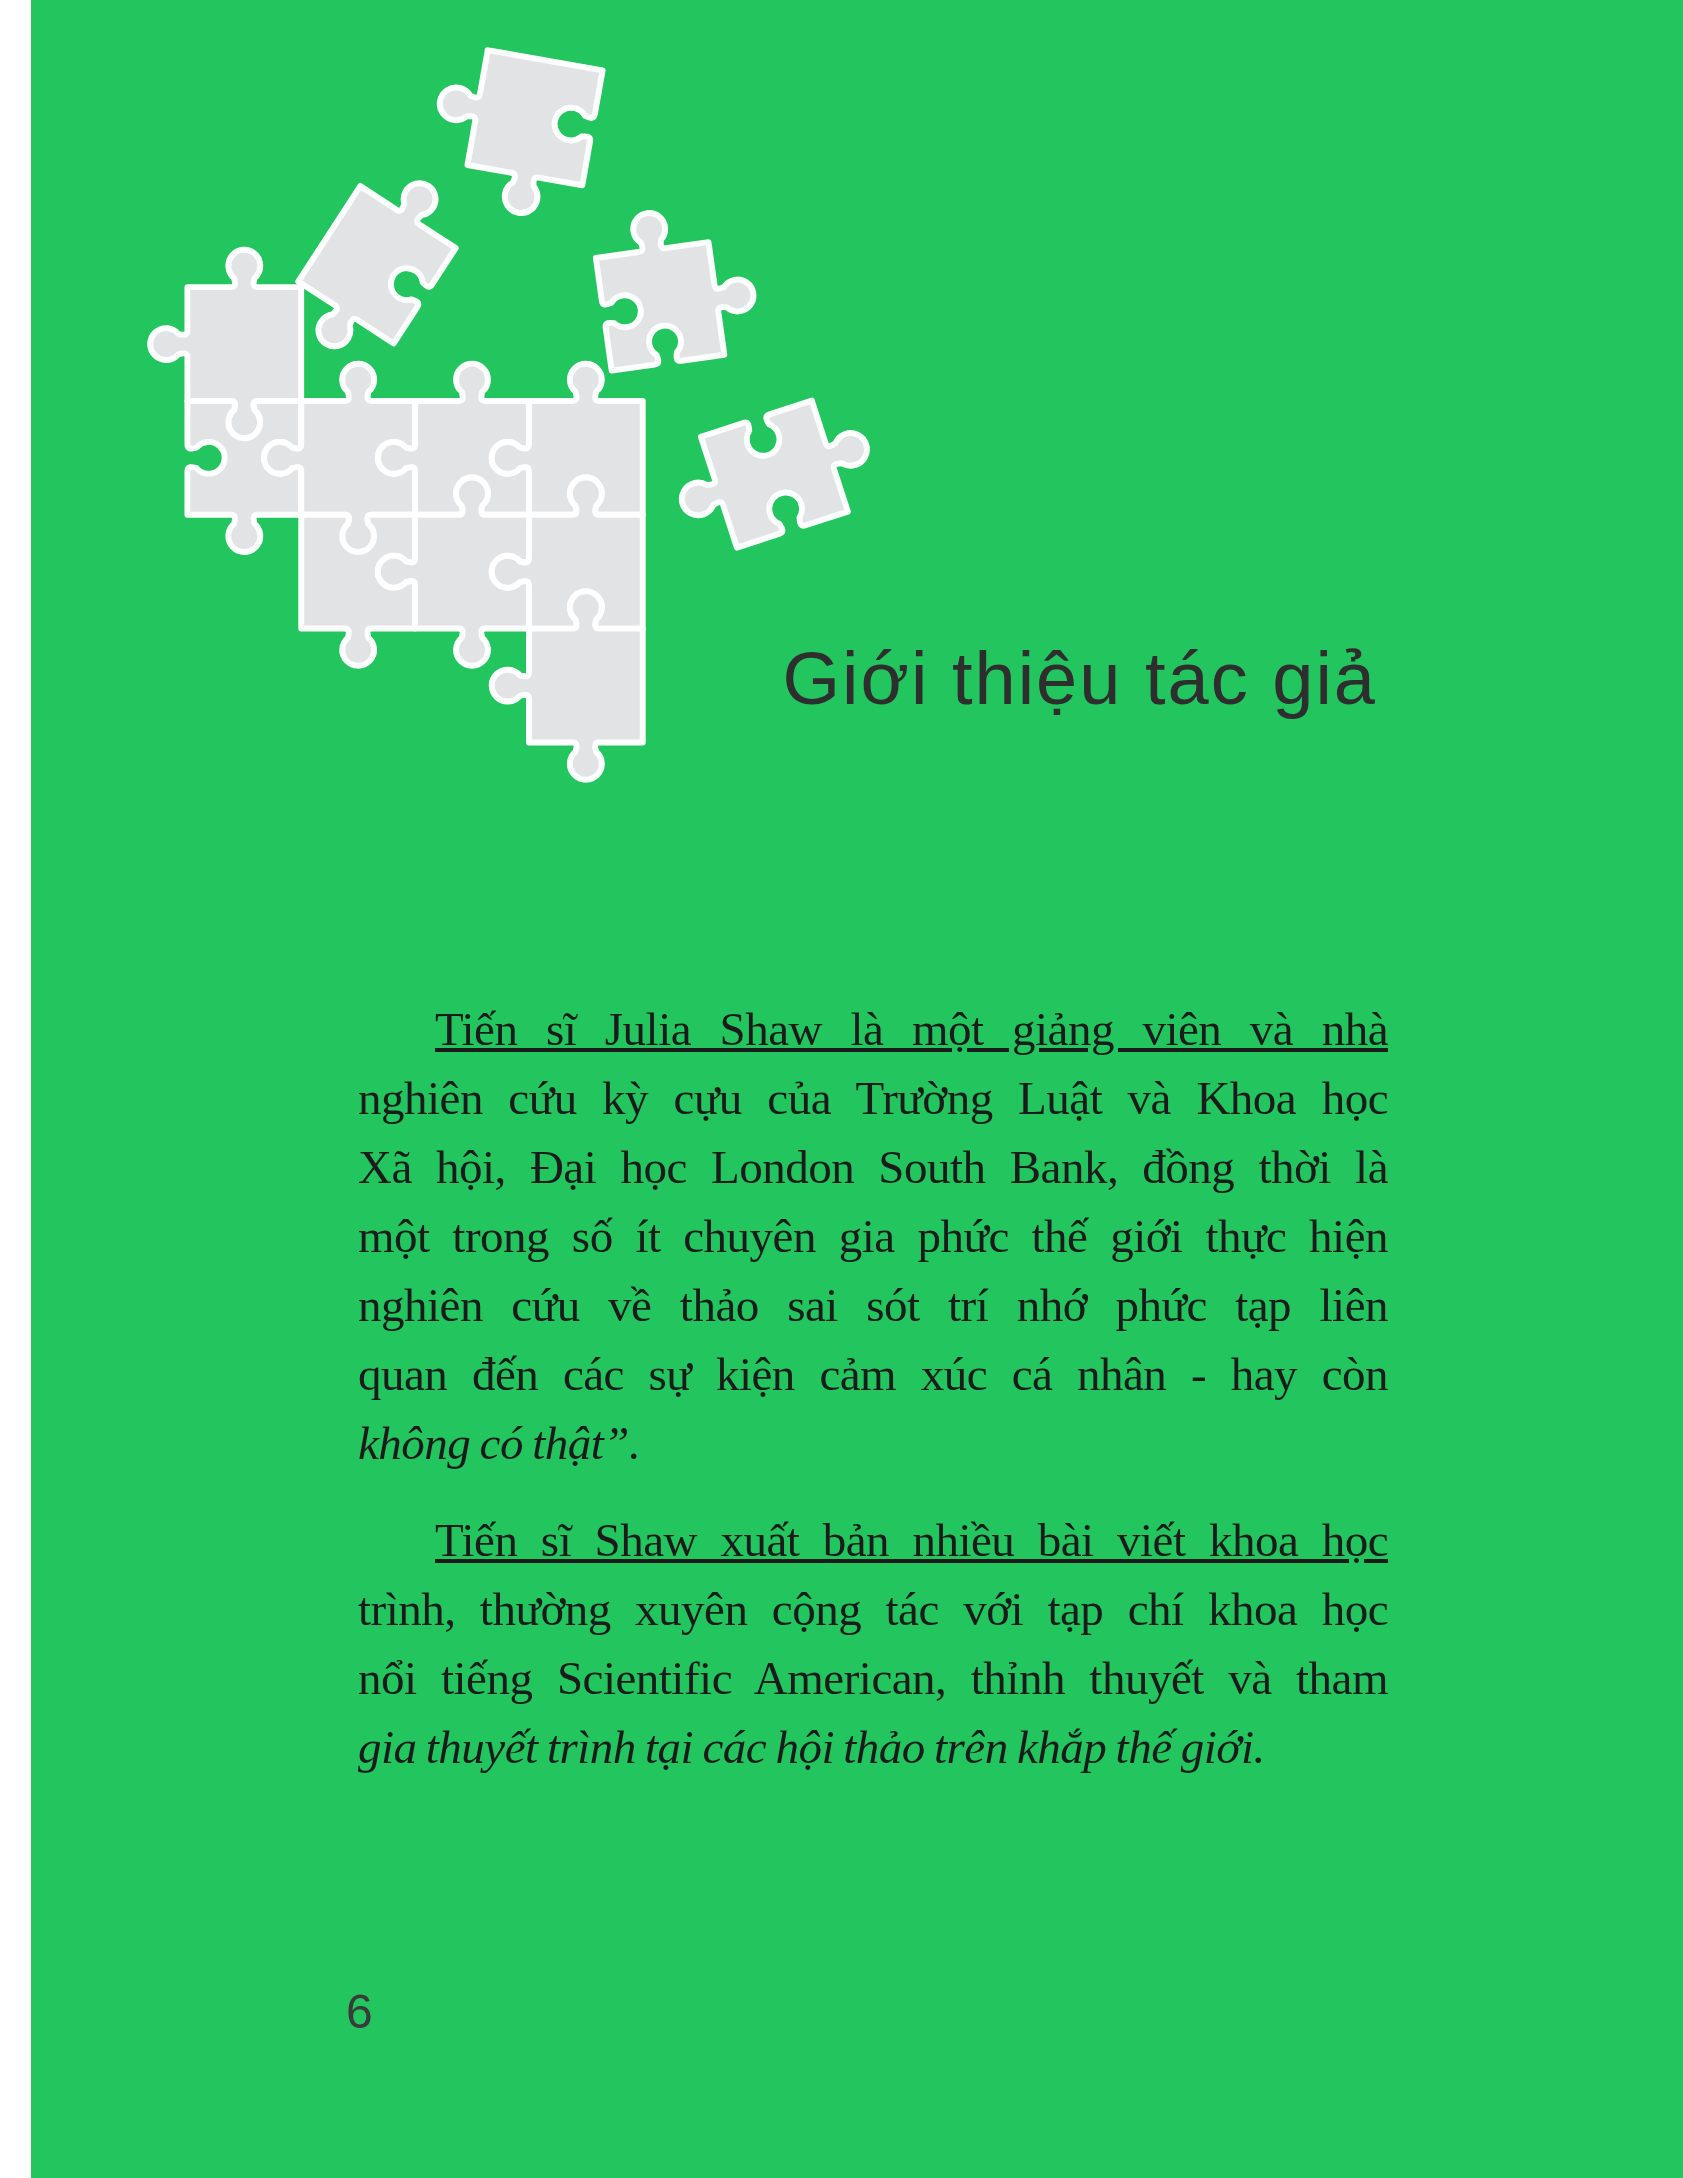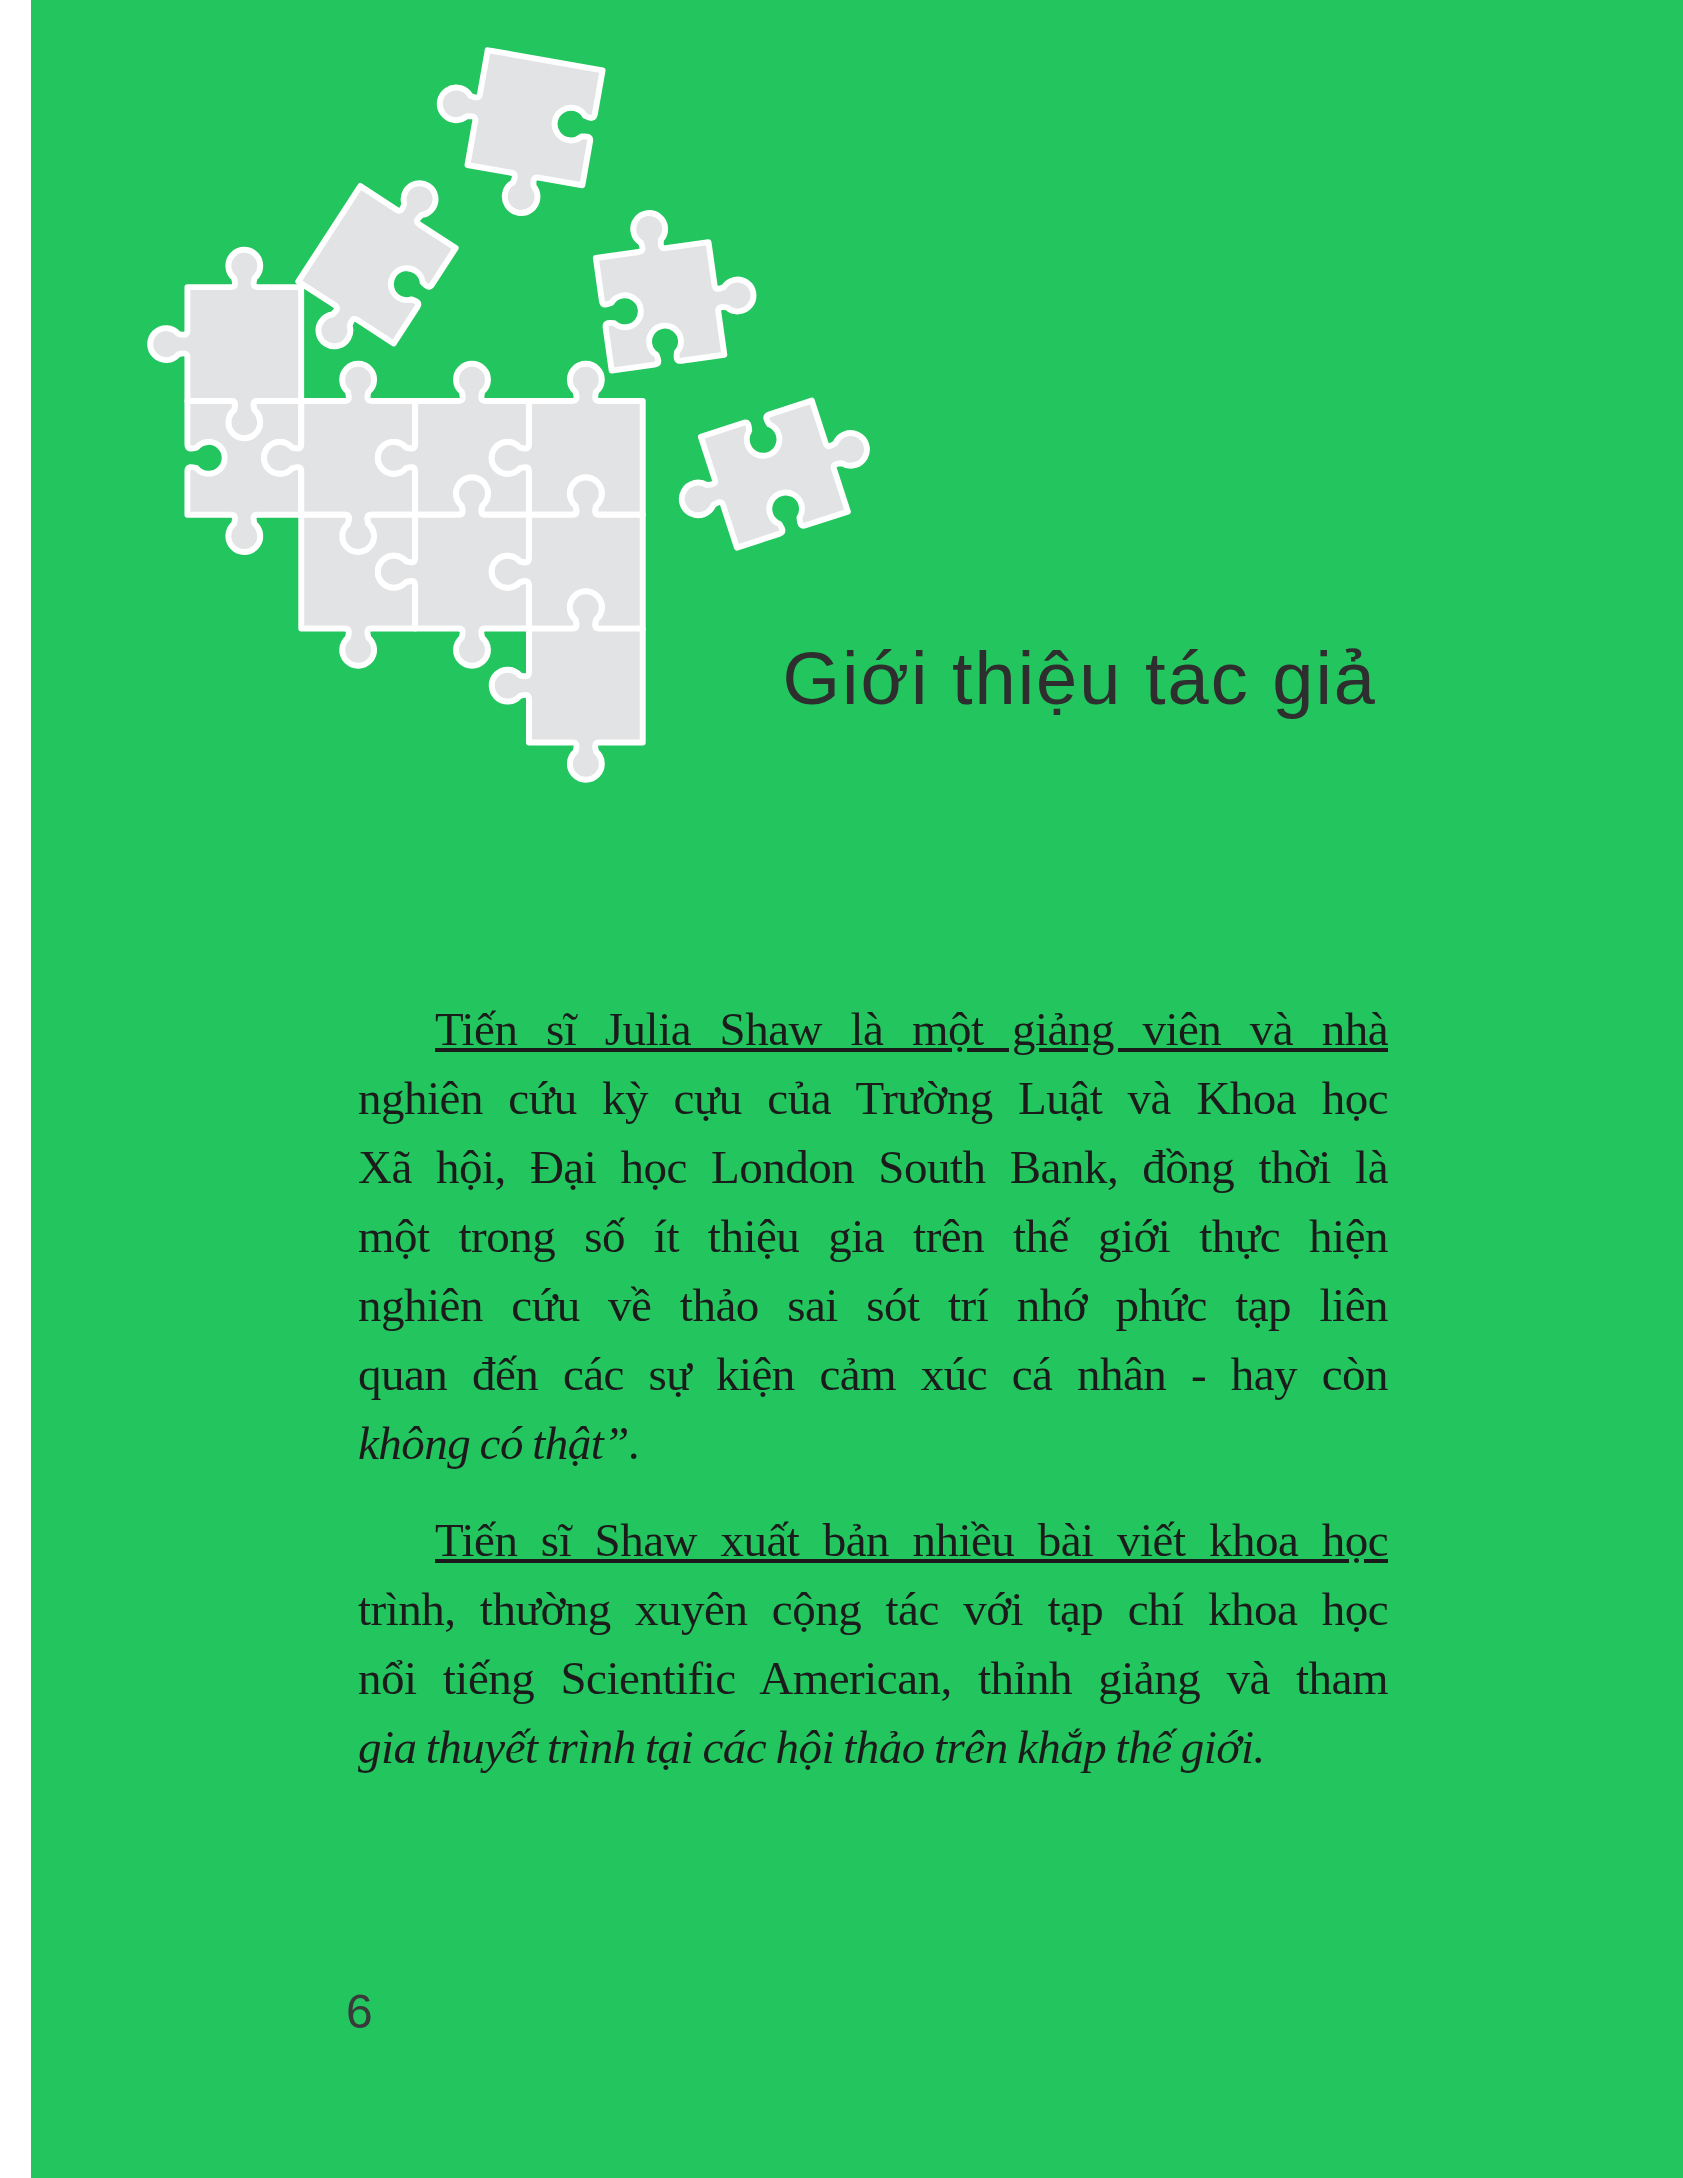--- a/index.html
+++ b/index.html
@@ -87,29 +87,29 @@
       </g>
   </svg>
 
   <h1 class="page-title">Giới thiệu tác giả</h1>
 
   <div class="body-text">
       <div class="para">
         <div class="line first">Tiến sĩ Julia Shaw là một giảng viên và nhà</div>
         <div class="line">nghiên cứu kỳ cựu của Trường Luật và Khoa học</div>
         <div class="line">Xã hội, Đại học London South Bank, đồng thời là</div>
-        <div class="line">một trong số ít thiệu gia trên thế giới thực hiện</div>
+        <div class="line">một trong số ít chuyên gia phức thế giới thực hiện</div>
         <div class="line">nghiên cứu về thảo sai sót trí nhớ phức tạp liên</div>
         <div class="line">quan đến các sự kiện cảm xúc cá nhân - hay còn</div>
         <div class="line last">không có thật”.</div>
       </div>
       <div class="para">
         <div class="line first">Tiến sĩ Shaw xuất bản nhiều bài viết khoa học</div>
         <div class="line">trình, thường xuyên cộng tác với tạp chí khoa học</div>
-        <div class="line">nổi tiếng Scientific American, thỉnh giảng và tham</div>
+        <div class="line">nổi tiếng Scientific American, thỉnh thuyết và tham</div>
         <div class="line last">gia thuyết trình tại các hội thảo trên khắp thế giới.</div>
       </div>
     </div>
 
   <div class="page-number">6</div>
 
 </div>
 
 
 </body></html>

